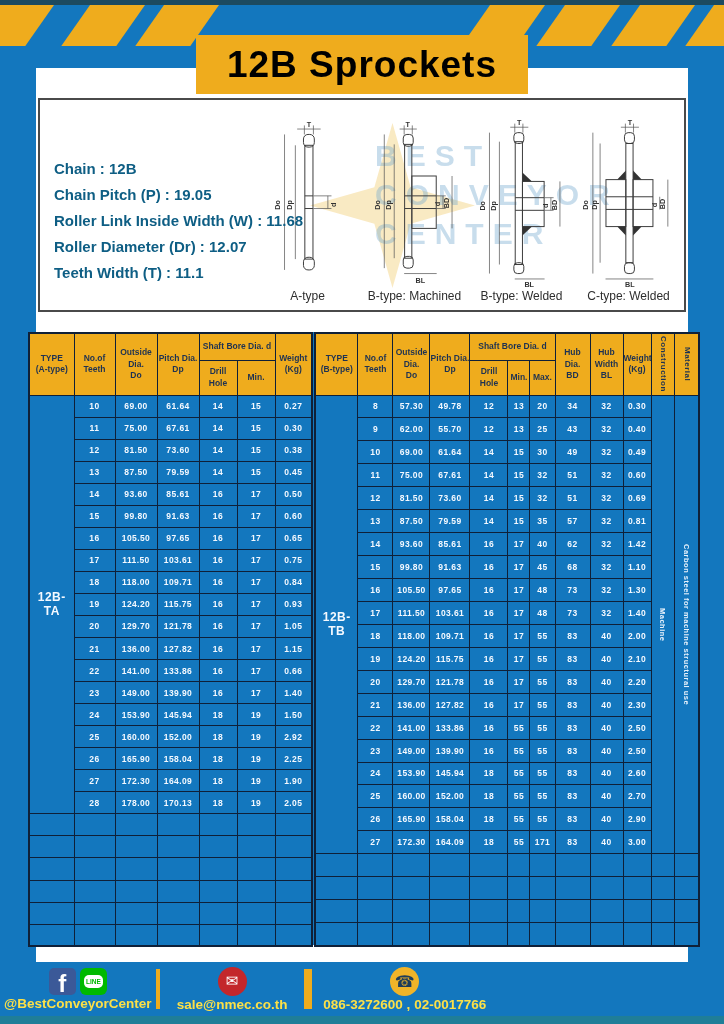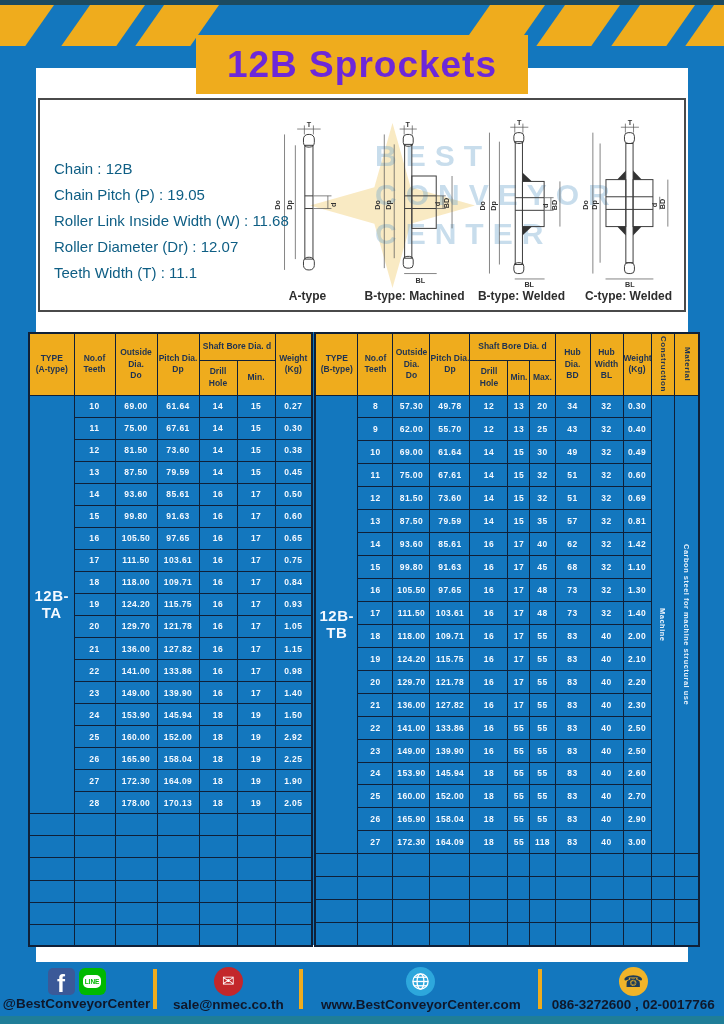--- a/index.html
+++ b/index.html
@@ -8,59 +8,59 @@
   
   .top-strip{position:absolute;left:0;top:0;width:724px;height:5px;background:#1c4a60;z-index:6;}
   .bottom-strip{position:absolute;left:0;top:1016px;width:724px;height:8px;background:#1f7e98;z-index:6;}
   
   .stripe{position:absolute;top:4px;height:42px;background:#efac1d;transform:skewX(-35deg);}
   
   .panel{position:absolute;left:36px;top:68px;width:652px;height:894px;background:#ffffff;}
   
   .title-banner{position:absolute;left:196px;top:35px;width:332px;height:59px;background:#efac1d;
       display:flex;align-items:center;justify-content:center;z-index:4;}
-  .title-banner span{font-size:37px;font-weight:800;color:#6d28d9;letter-spacing:1px;text-align:right;}
+  .title-banner span{font-size:37px;font-weight:800;color:#000000;letter-spacing:1px;text-align:right;}
   
   .info-box{position:absolute;left:38px;top:98px;width:648px;height:214px;border:2px solid #4a4a4a;
       box-sizing:border-box;background:#fff;overflow:hidden;}
   .specs{position:absolute;left:14px;top:56px;z-index:2;}
-  .specs div{font-size:15px;font-weight:400;color:#0e5e84;line-height:26px;white-space:nowrap;}
+  .specs div{font-size:15px;font-weight:700;color:#0e5e84;line-height:26px;white-space:nowrap;}
   .watermark{position:absolute;left:200px;top:8px;width:400px;height:196px;z-index:0;}
   .wm-star{position:absolute;left:70px;top:15px;width:165px;height:165px;opacity:.75;}
   .wm-text{position:absolute;left:135px;top:28px;font-size:30px;font-weight:800;line-height:1.3;
       letter-spacing:9px;color:rgba(110,165,205,0.38);}
   .drawings{position:absolute;left:214px;top:2px;right:2px;bottom:2px;display:flex;z-index:1;}
   .figure{flex:1;display:flex;flex-direction:column;align-items:center;justify-content:flex-end;}
-  .figure .caption{font-size:12px;font-weight:700;color:#2e2e2e;margin:1px 0 5px 0;white-space:nowrap;}
+  .figure .caption{font-size:12px;font-weight:400;color:#2e2e2e;margin:1px 0 5px 0;white-space:nowrap;}
   .figure svg{display:block;}
   .dim{stroke:#555;stroke-width:0.8;fill:none;}
   .part{stroke:#3c3c3c;stroke-width:1.1;fill:none;}
   .weld{fill:#333;stroke:none;}
   .dimtxt{font-size:8px;font-weight:600;fill:#333;}
   
   .tables-region{position:absolute;left:28px;top:332px;width:672px;height:613px;background:#1377be;
       display:flex;justify-content:space-between;z-index:3;}
   table.tbl{border-collapse:collapse;table-layout:fixed;border:2.5px solid #0f2038;height:613px;}
   #table-a{width:283px;} #table-b{width:384px;}
   .tbl th,.tbl td{border:1.6px solid #0f2038;box-sizing:border-box;padding:0;text-align:center;
       vertical-align:middle;overflow:hidden;}
   .tbl th{background:#efac1d;color:#1e3252;font-size:8.5px;font-weight:800;line-height:1.35;}
   .tbl th span{display:block;}
   .tbl td{background:#1377be;color:#f4f9ff;font-size:8.5px;font-weight:700;letter-spacing:.4px;}
   #table-a tbody td{height:22.05px;}
   #table-b tbody td{height:22.95px;}
   tr.hrow1 th{height:27px;} tr.hrow2 th{height:35px;}
-  td.type-cell{font-size:15px;letter-spacing:.5px;text-align:center;}
+  td.type-cell{font-size:12px;letter-spacing:.5px;text-align:center;}
   .vert-th span{writing-mode:vertical-rl;display:inline-block;font-size:8px;letter-spacing:.5px;margin:auto;}
   td.vert-cell{writing-mode:vertical-rl;font-size:7.5px;letter-spacing:.5px;color:#e8f2fc;}
   
   .footer{position:absolute;left:0;top:962px;width:724px;height:54px;background:#1377be;
       display:flex;align-items:center;z-index:5;}
   .f-sec{display:flex;flex-direction:column;align-items:center;justify-content:center;gap:1px;height:100%;}
-  .f-sec .label{color:#0f172a;font-size:13.5px;font-weight:800;white-space:nowrap;}
+  .f-sec .label{color:#fde047;font-size:13.5px;font-weight:800;white-space:nowrap;}
   .f-div{width:4px;height:40px;background:#efac1d;flex:0 0 auto;}
   .s1{width:21.5%;} .s2{width:20%;} .s3{width:33%;} .s4{width:25.5%;}
   .icon-row{display:flex;gap:4px;align-items:center;}
   .fb-icon{width:27px;height:27px;border-radius:5px;background:#3b5998;color:#fff;font-weight:800;
       font-size:24px;display:flex;align-items:flex-end;justify-content:center;line-height:.85;overflow:hidden;}
   .line-icon{width:27px;height:27px;border-radius:6px;background:#00b900;display:flex;align-items:center;justify-content:center;}
   .line-icon .bubble{background:#fff;border-radius:5px;padding:3px 2px;color:#00b900;font-size:6.5px;font-weight:800;}
   .circle{width:29px;height:29px;border-radius:50%;display:flex;align-items:center;justify-content:center;flex:0 0 auto;}
   .email-c{background:#c3272b;color:#fff;font-size:15px;}
   .globe-c{background:#2da7dc;}
@@ -359,21 +359,21 @@
             <td>16</td>
             <td>17</td>
             <td>1.15</td>
           </tr>
           <tr>
             <td>22</td>
             <td>141.00</td>
             <td>133.86</td>
             <td>16</td>
             <td>17</td>
-            <td>0.98</td>
+            <td>0.66</td>
           </tr>
           <tr>
             <td>23</td>
             <td>149.00</td>
             <td>139.90</td>
             <td>16</td>
             <td>17</td>
             <td>1.40</td>
           </tr>
           <tr>
@@ -746,21 +746,21 @@
             <td>83</td>
             <td>40</td>
             <td>2.90</td>
           </tr>
           <tr>
             <td>27</td>
             <td>172.30</td>
             <td>164.09</td>
             <td>18</td>
             <td>55</td>
-            <td>118</td>
+            <td>171</td>
             <td>83</td>
             <td>40</td>
             <td>3.00</td>
           </tr>
           <tr>
             <td></td>
             <td></td>
             <td></td>
             <td></td>
             <td></td>
@@ -827,34 +827,20 @@
           </div>
       </div>
       <div class="label">@BestConveyorCenter</div>
     </div>
     <div class="f-div"></div>
     <div class="f-sec s2">
       <div class="circle email-c">✉</div>
       <div class="label">sale@nmec.co.th</div>
     </div>
     <div class="f-div"></div>
-    <div class="f-sec s3">
-      <div class="circle globe-c">
-        <svg width="19" height="19" viewBox="0 0 20 20">
-            <g stroke="#ffffff" stroke-width="1.4" fill="none">
-          <circle cx="10" cy="10" r="8"></circle>
-              <ellipse cx="10" cy="10" rx="3.6" ry="8"></ellipse>
-          <line x1="2" y1="10" x2="18" y2="10"></line>
-              <line x1="3" y1="5.5" x2="17" y2="5.5"></line>
-              <line x1="3" y1="14.5" x2="17" y2="14.5"></line>
-        </g>
-          </svg>
-      </div>
-      <div class="label">www.BestConveyorCenter.com</div>
-    </div>
     <div class="f-div"></div>
     <div class="f-sec s4">
       <div class="circle phone-c">☎</div>
       <div class="label">086-3272600 , 02-0017766</div>
     </div>
   </div>
 
   <div class="bottom-strip"></div>
 </div>
 

